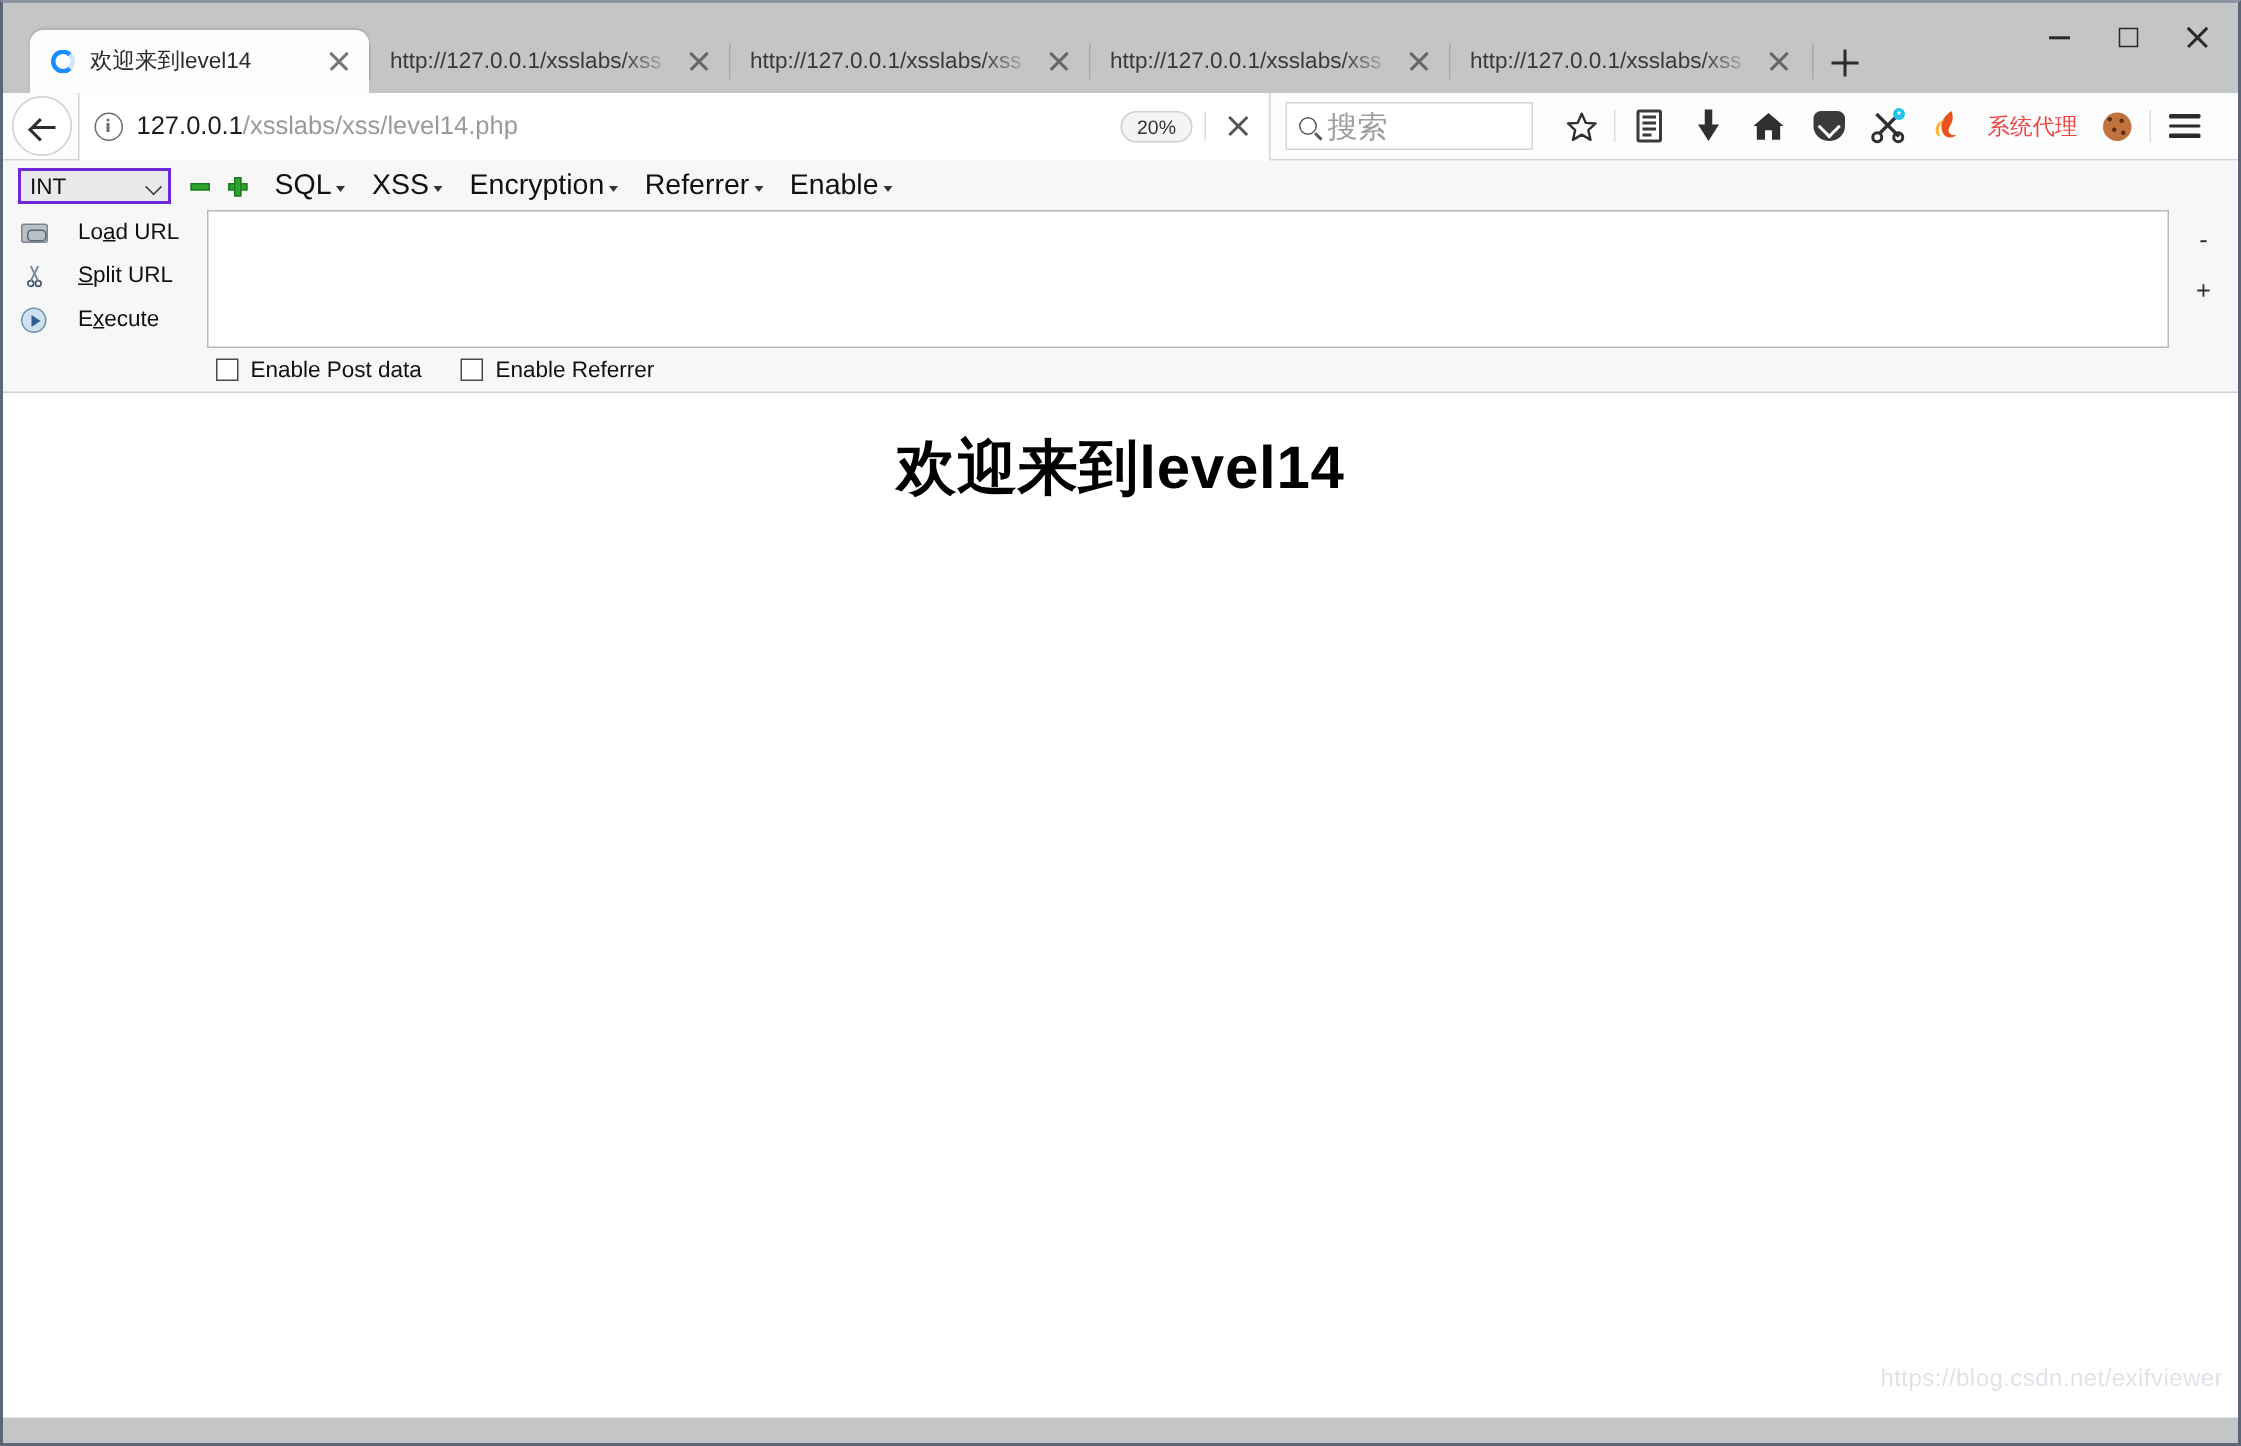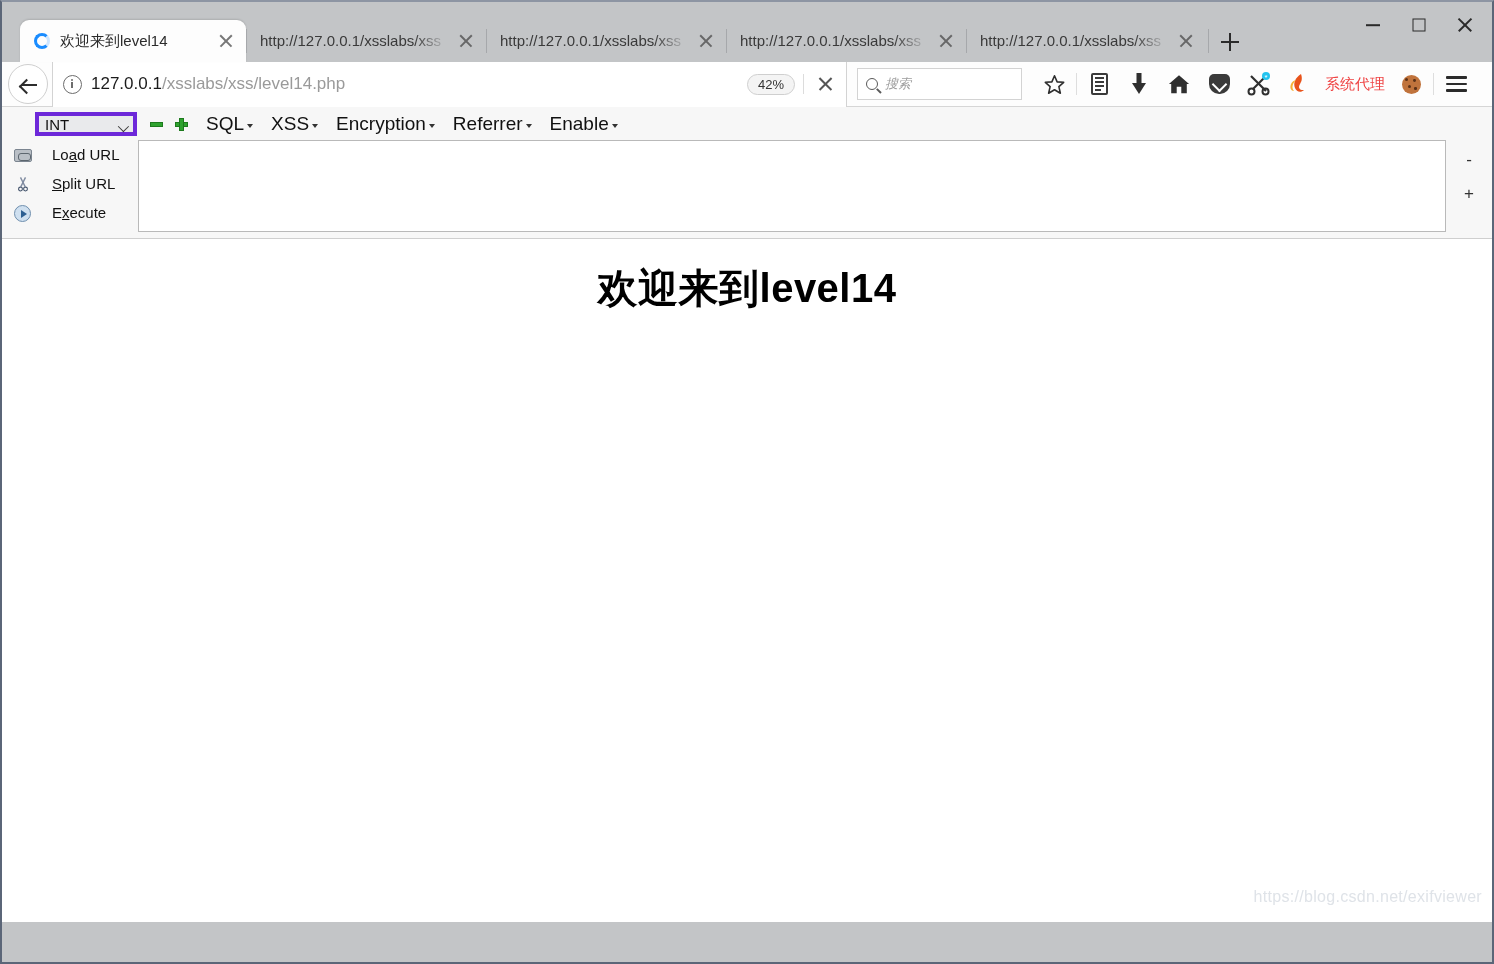--- a/index.html
+++ b/index.html
@@ -176,21 +176,21 @@
     flex:0 0 165px; height:32px;
     border:1px solid #d3d3d3; background:#fff;
     display:flex; align-items:center;
     padding:0 8px; margin-right:12px;
   }
   #searchbox .mag{
     width:12px;height:12px;border:1.7px solid #5a5a5a;border-radius:50%;
     position:relative;flex:0 0 12px;margin-right:7px;
   }
   #searchbox .mag::after{content:"";position:absolute;right:-5px;bottom:-3px;width:6px;height:1.7px;background:#5a5a5a;transform:rotate(45deg);}
-  #searchph{ font-size:13px;color:#9d9d9d;font-style:italic; }
+  #searchph{ font-size:20px;color:#9d9d9d;}
 
   .tbicon{ width:40px;height:40px;position:relative;flex:0 0 40px; }
   .tbsep{ width:1px;height:22px;background:#dedede;flex:0 0 1px;margin:0 2px; }
 
   
   .star{ position:absolute; left:10px; top:10px; width:21px; height:21px; }
   
   .reader{ position:absolute; left:12px; top:9px; width:17px;height:22px;border:2px solid #3a3a3a;border-radius:2px;}
   .reader i{position:absolute;left:2px;height:2px;background:#3a3a3a;width:9px;}
   
@@ -214,27 +214,26 @@
     position:relative;
     padding-bottom:6px;
   }
   #hb-row1{
     display:flex; align-items:center;
     height:30px; padding:4px 0 0 10px;
     gap:0;
   }
   #hb-select{
     width:102px;height:24px;
-    border:4px solid #6d28d9;
+    border:2px solid #6d28d9;
     background:#e9eaec;
     font-size:15px; color:#111;
     display:flex;align-items:center;
     padding:0 6px;
     position:relative;
-    margin-left:23px;
   }
   #hb-select .chev{
     position:absolute; right:7px; top:8px;
     width:8px;height:8px;
     border-right:1.6px solid #3a3a3a;border-bottom:1.6px solid #3a3a3a;
     transform:rotate(45deg) translateY(-2px);
   }
   .hb-minus{ width:13px;height:5px;background:#2fa32f;border:1px solid #1d7a1d;margin-left:13px;flex:0 0 13px;}
   .hb-plus{ position:relative;width:13px;height:13px;margin-left:12px;flex:0 0 13px;}
   .hb-plus i{position:absolute;background:#2fa32f;border:1px solid #1d7a1d;}
@@ -374,21 +373,21 @@
 
   <div id="navbar">
 
     <div id="backbtn">
       <span class="arrow"></span>
     </div>
 
     <div id="urlbox">
       <span id="infoicon"></span>
       <span id="urltext"><span class="host">127.0.0.1</span><span>/xsslabs/xss/level14.php</span></span>
-      <span id="zoombadge">42%</span>
+      <span id="zoombadge">20%</span>
       <span id="stopsep"></span>
       <span id="stopbtn"></span>
     </div>
 
     <div id="searchbox">
       <span class="mag"></span>
       <span id="searchph">搜索</span>
     </div>
 
     <div class="tbicon">
@@ -527,20 +526,30 @@
           <span class="ico">
               <span class="ico-exec"></span>
             </span>
           <span class="lbl">E<u>x</u>ecute</span>
         </div>
       </div>
 
       <div id="hb-textarea"></div>
     </div>
 
+    <div id="hb-checks">
+      <label class="cbox">
+        <span class="box"></span>
+        <span class="cl">Enable Post data</span>
+      </label>
+      <label class="cbox">
+        <span class="box"></span>
+        <span class="cl">Enable Referrer</span>
+      </label>
+    </div>
 
     <div id="hb-zoomctl">
       <div>-</div>
       <div>+</div>
     </div>
   </div>
 
   <div id="page">
     <h1 id="page-title">欢迎来到level14</h1>
 

